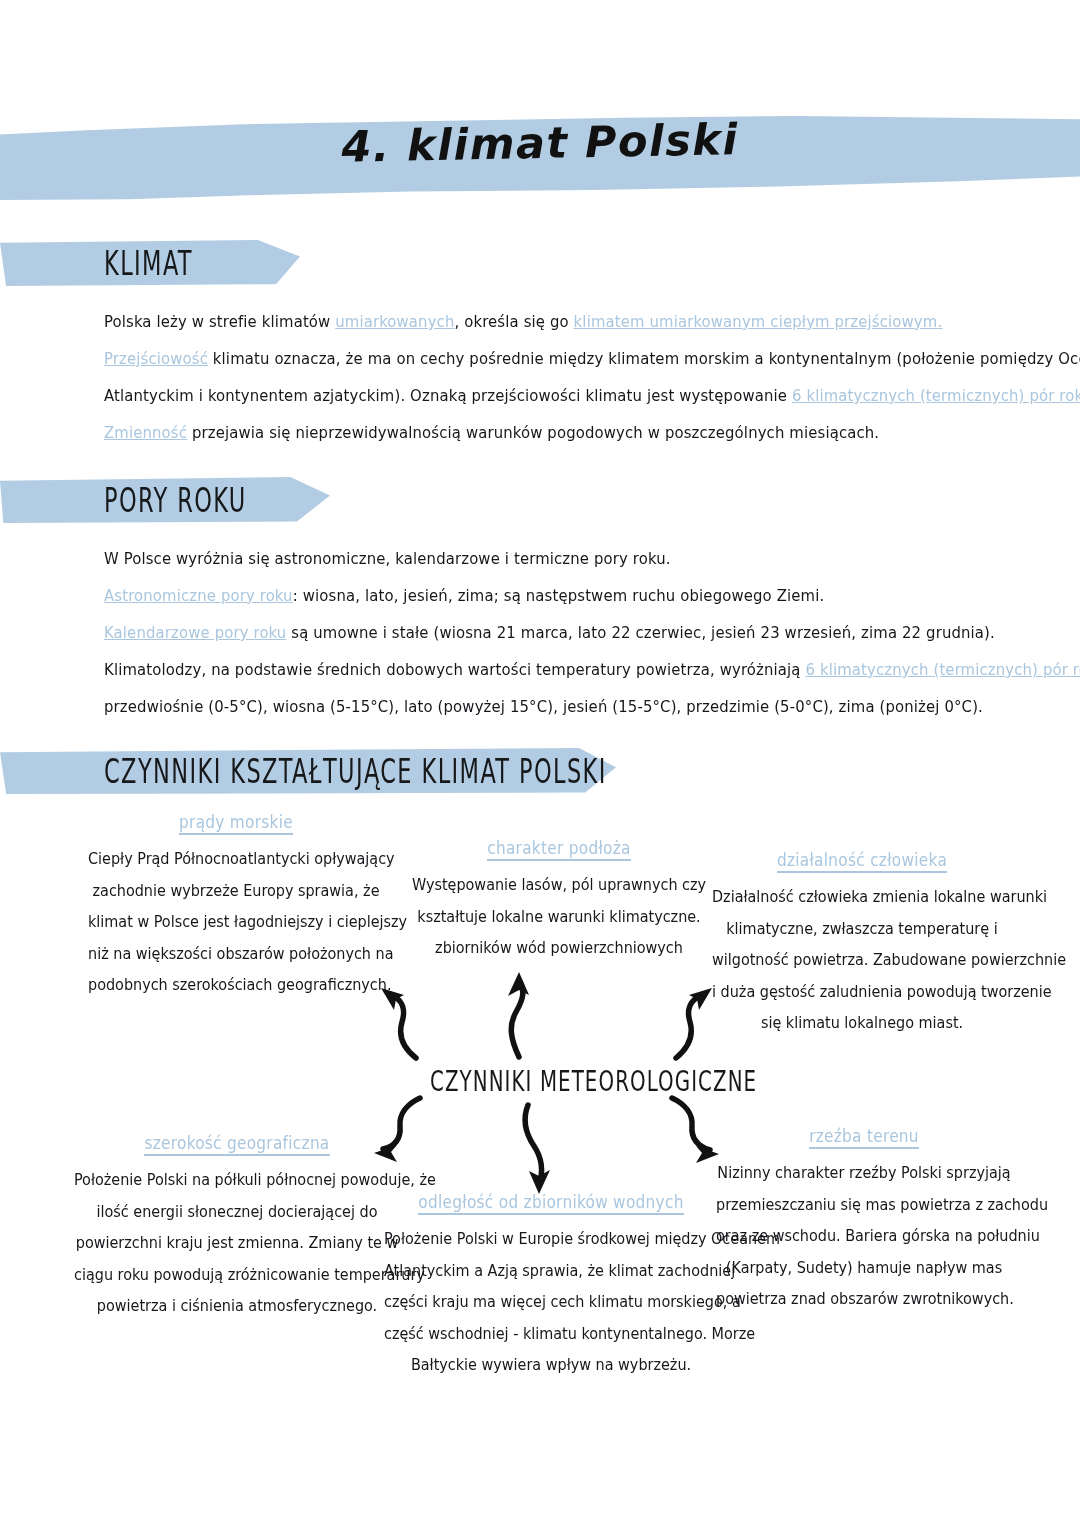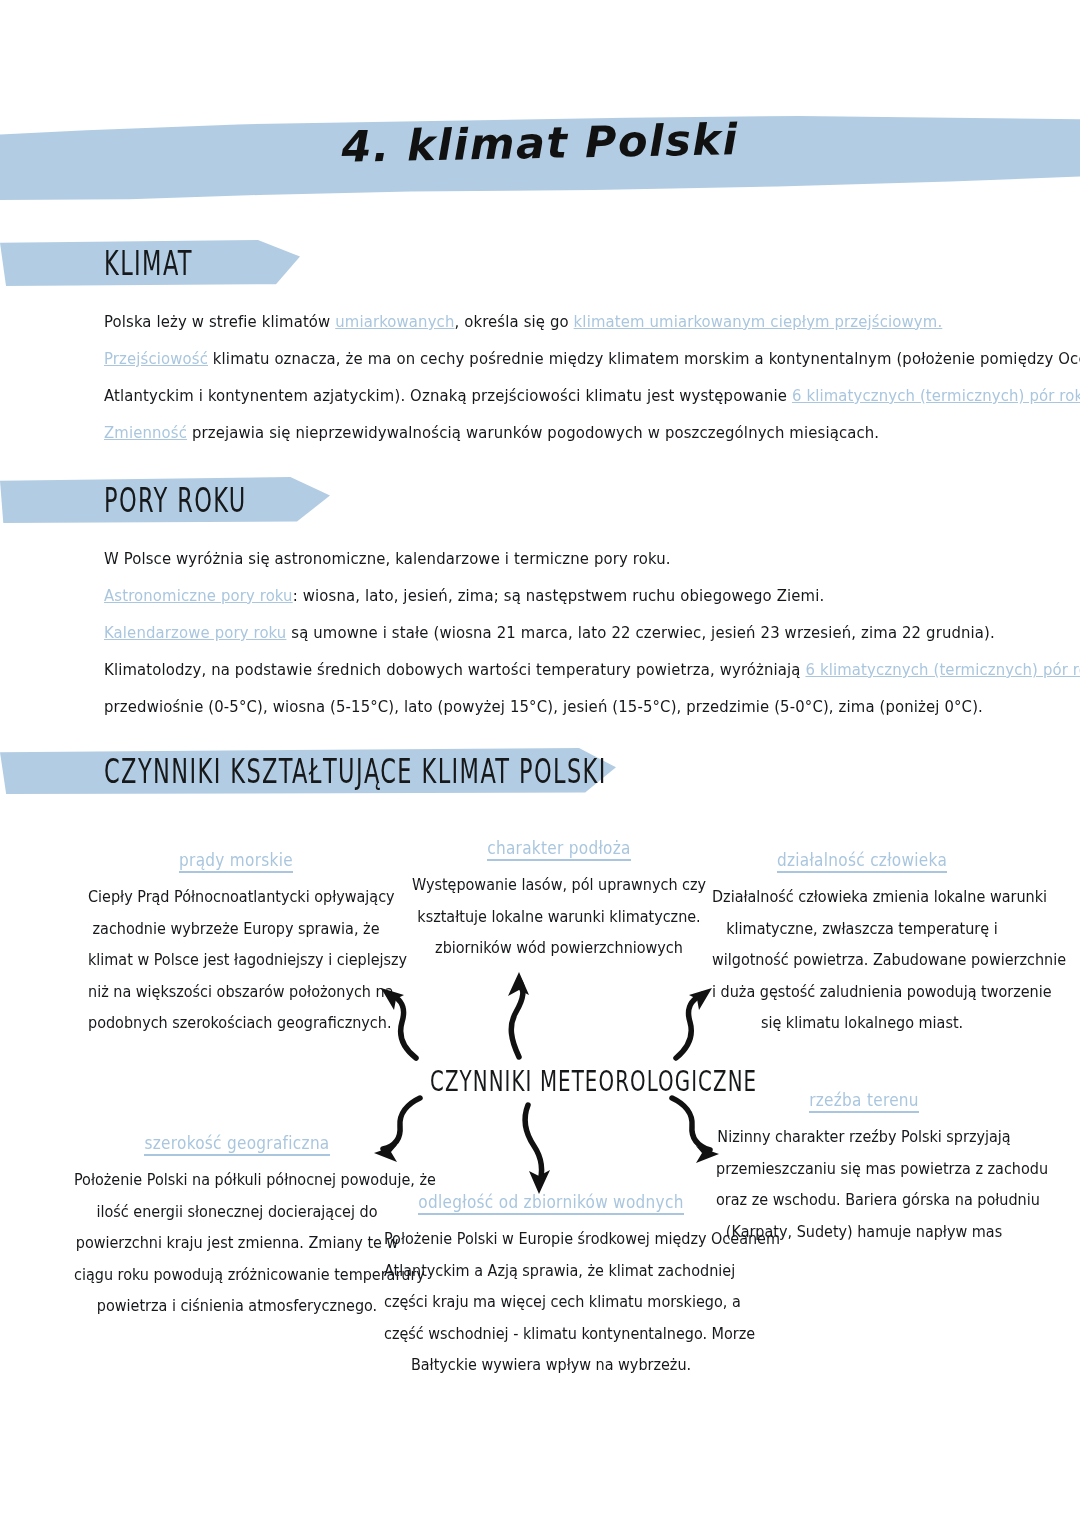--- a/index.html
+++ b/index.html
@@ -97,21 +97,21 @@
       <span class="ln"><span class="hl">Kalendarzowe pory roku</span><span> są umowne i stałe </span><span class="ul">(wiosna 21 marca, lato 22 czerwiec, jesień 23 wrzesień, zima 22 grudnia)</span><span>.</span></span>
       <span class="ln"><span>Klimatolodzy, na podstawie średnich dobowych wartości temperatury powietrza, wyróżniają </span><span class="hl">6 klimatycznych (termicznych) pór roku:</span></span>
       <span class="ln"><span>przedwiośnie (0-5°C), wiosna (5-15°C), lato (powyżej 15°C), jesień (15-5°C), przedzimie (5-0°C), zima (poniżej 0°C).</span></span>
     </div>
 
   <div class="sec s3" style="top:748px">
     <div class="band"></div>
     <div class="label">CZYNNIKI KSZTAŁTUJĄCE KLIMAT POLSKI</div>
   </div>
 
-  <div class="node" style="left:88px;top:850px;width:296px">
+  <div class="node" style="left:88px;top:812px;width:296px">
     <div class="head">prądy morskie</div>
     <div class="body" id="n0">
         <span class="ln">Ciepły Prąd Północnoatlantycki opływający</span>
         <span class="ln">zachodnie wybrzeże Europy sprawia, że</span>
         <span class="ln">klimat w Polsce jest łagodniejszy i cieplejszy</span>
         <span class="ln">niż na większości obszarów położonych na</span>
         <span class="ln">podobnych szerokościach geograficznych.</span>
       </div>
   </div>
 
@@ -150,27 +150,28 @@
     <div class="head">odległość od zbiorników wodnych</div>
     <div class="body" id="n4">
         <span class="ln">Położenie Polski w Europie środkowej między Oceanem</span>
         <span class="ln">Atlantyckim a Azją sprawia, że klimat zachodniej</span>
         <span class="ln">części kraju ma więcej cech klimatu morskiego, a</span>
         <span class="ln">część wschodniej - klimatu kontynentalnego. Morze</span>
         <span class="ln">Bałtyckie wywiera wpływ na wybrzeżu.</span>
       </div>
   </div>
 
-  <div class="node" style="left:716px;top:1090px;width:296px">
+  <div class="node" style="left:716px;top:1126px;width:296px">
     <div class="head">rzeźba terenu</div>
     <div class="body" id="n5">
         <span class="ln">Nizinny charakter rzeźby Polski sprzyjają</span>
         <span class="ln">przemieszczaniu się mas powietrza z zachodu</span>
         <span class="ln">oraz ze wschodu. Bariera górska na południu</span>
         <span class="ln">(Karpaty, Sudety) hamuje napływ mas</span>
+        <span class="ln">powietrza znad obszarów zwrotnikowych.</span>
       </div>
   </div>
 
   <div class="center-label">CZYNNIKI METEOROLOGICZNE</div>
 
   <svg class="arrows" viewBox="0 0 1080 1529">
     <g fill="none" stroke="#111" stroke-width="5.5" stroke-linecap="round" stroke-linejoin="round">
 
       <path d="M519,1057 C511,1040 508,1026 516,1012 C524,998 525,990 519,980"></path>
 

